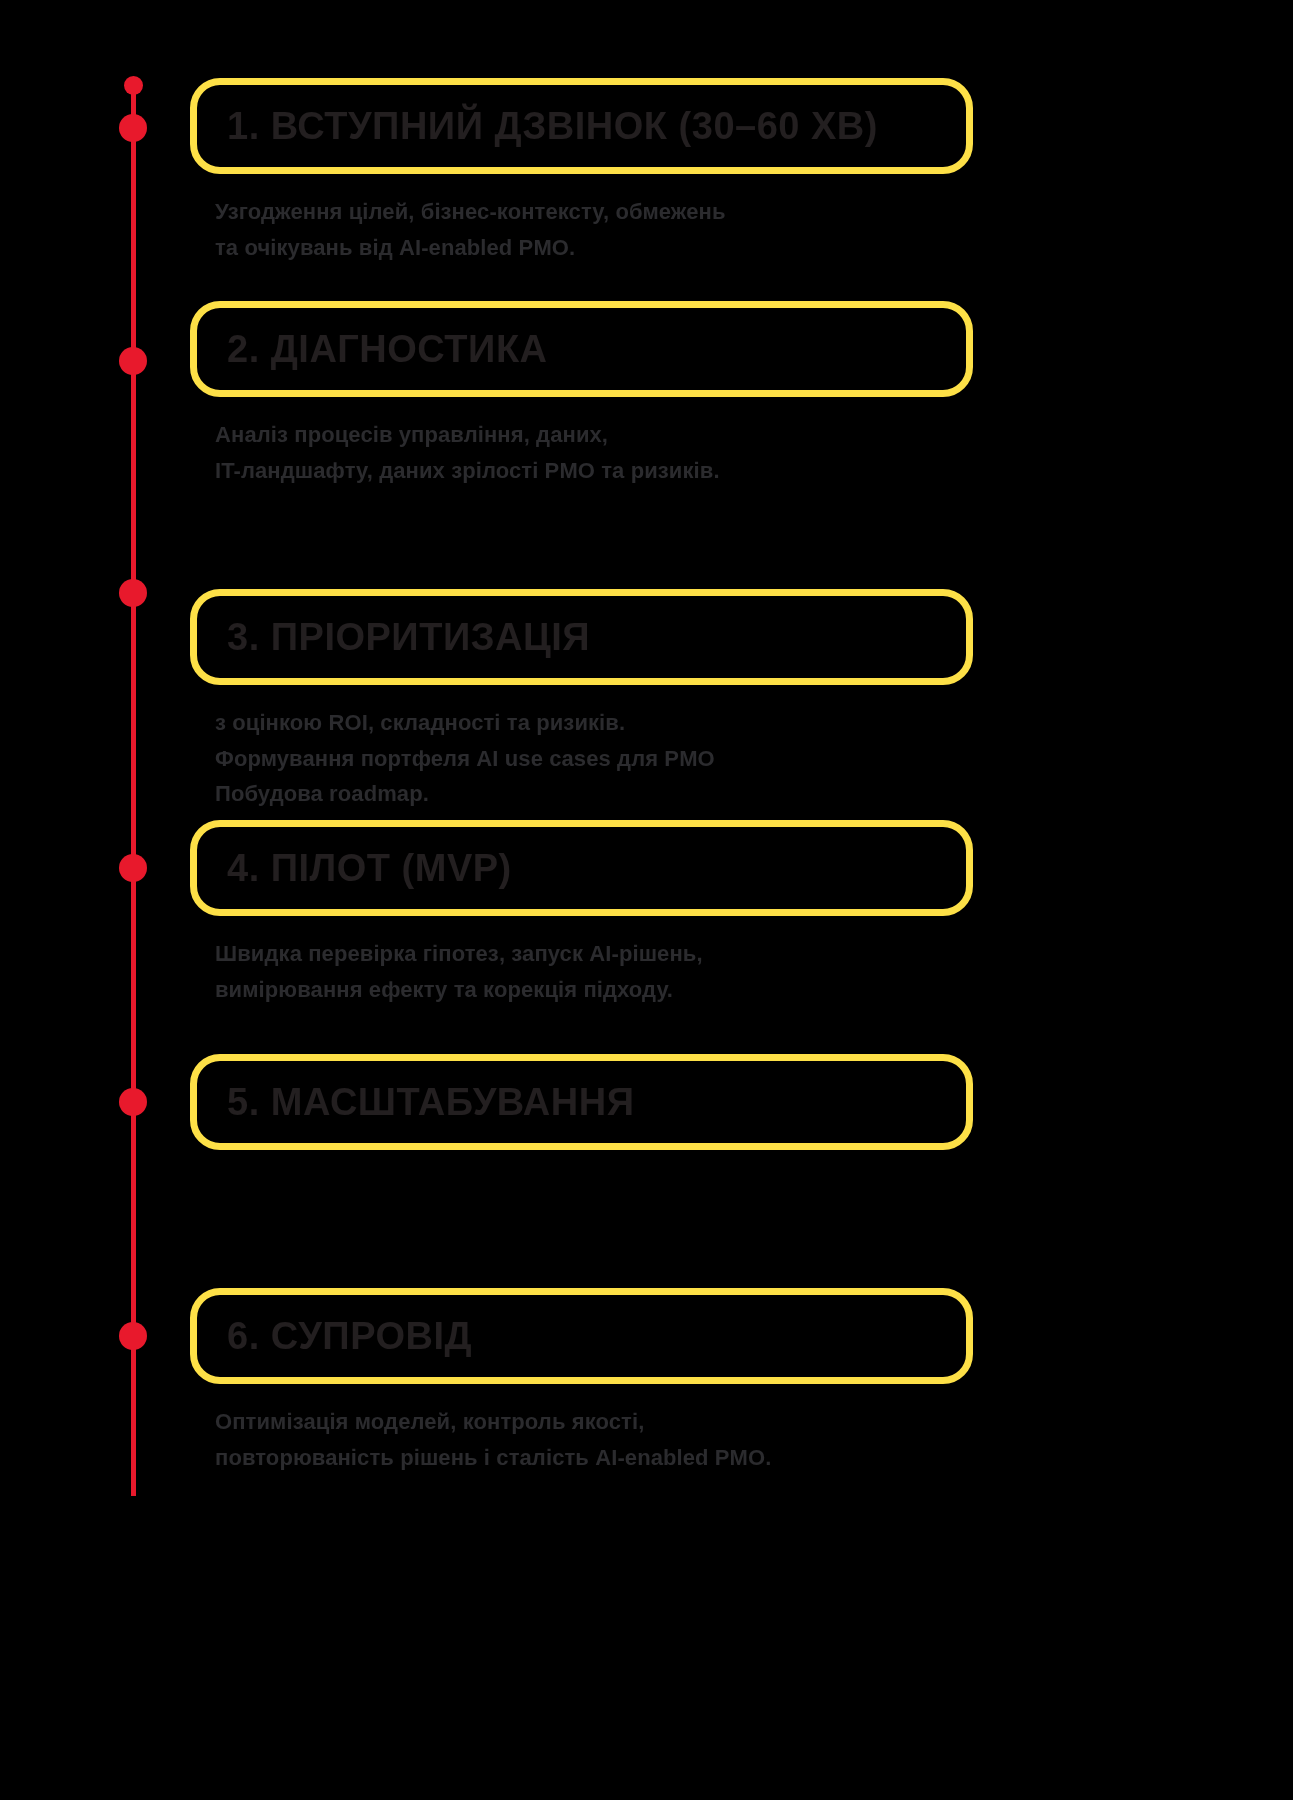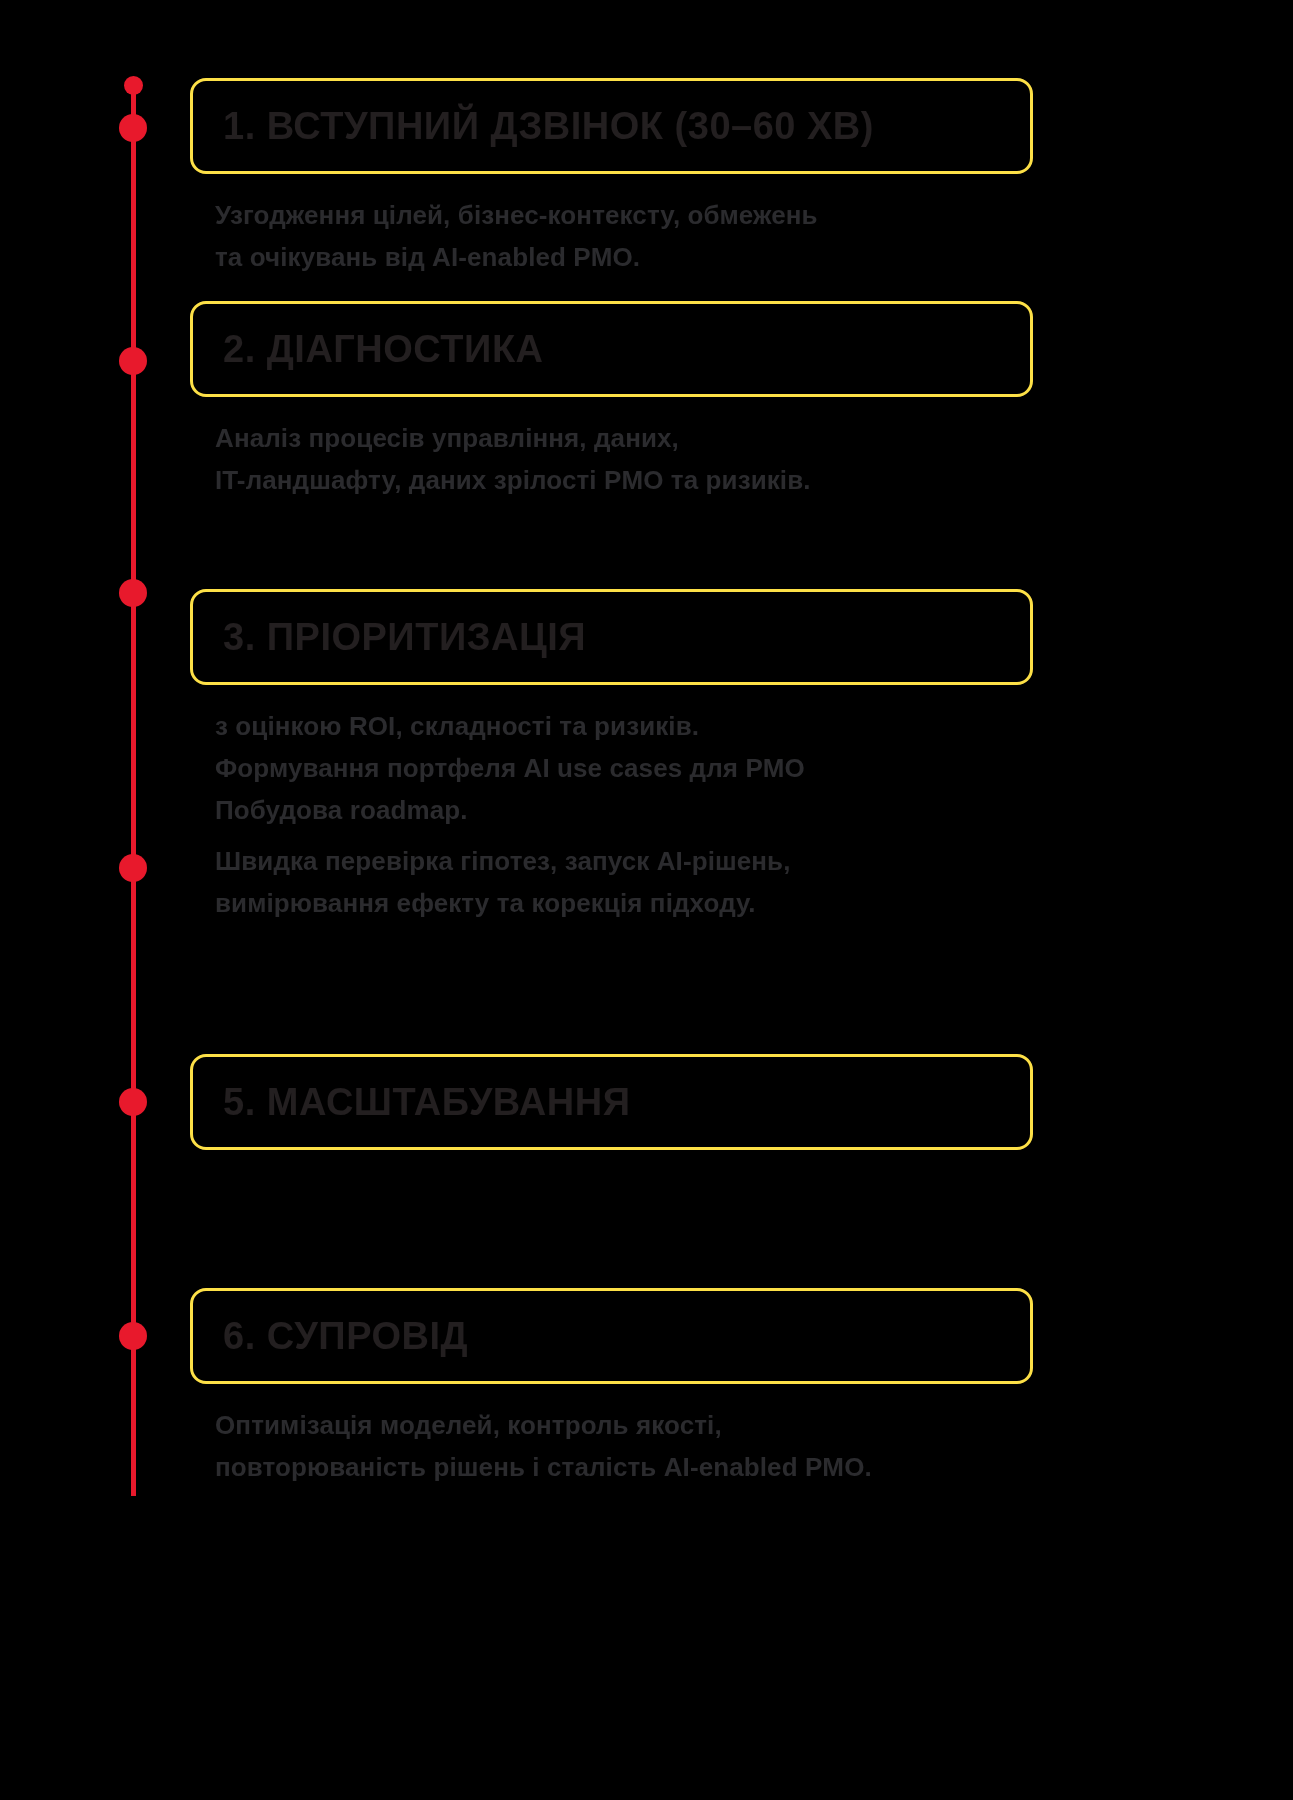--- a/index.html
+++ b/index.html
@@ -51,43 +51,43 @@
   }
 
   .step {
     position: absolute;
     left: 190px;
     width: 783px;
   }
 
   .step-box {
     box-sizing: border-box;
-    width: 843px;
-    border: 3px solid #fde047;
-    border-radius: 16px;
+    width: 783px;
+    border: 7px solid #fde047;
+    border-radius: 30px;
     height: 96px;
     display: flex;
     align-items: center;
     padding-left: 30px;
   }
 
   .step-title {
     color: #231F20;
     font-size: 38px;
     font-weight: bold;
     letter-spacing: 0.5px;
     line-height: 1;
     white-space: nowrap;
   }
 
   .step-desc {
     margin-top: 20px;
     padding-left: 25px;
     color: #2B2B2E;
-    font-size: 26px;
+    font-size: 22px;
     font-weight: bold;
     line-height: 1.62;
     letter-spacing: 0.1px;
   }
   .step-desc .line { display: block; white-space: nowrap; }
 </style>
 </head>
 <body>
 
 <div class="timeline">
@@ -120,20 +120,23 @@
           <div class="step-title">3. ПРІОРИТИЗАЦІЯ</div>
         </div>
         <div class="step-desc">
           <span class="line">з оцінкою ROI, складності та ризиків.</span>
           <span class="line">Формування портфеля AI use cases для PMO</span>
           <span class="line">Побудова roadmap.</span>
         </div>
       </div>
       <div class="node" style="top: 854px;"></div>
       <div class="step" style="top: 820px;">
+        <div class="step-box" style="height: 96px;">
+          <div class="step-title">4. ПІЛОТ (MVP)</div>
+        </div>
         <div class="step-desc">
           <span class="line">Швидка перевірка гіпотез, запуск AI-рішень,</span>
           <span class="line">вимірювання ефекту та корекція підходу.</span>
         </div>
       </div>
       <div class="node" style="top: 1088px;"></div>
       <div class="step" style="top: 1054px;">
         <div class="step-box" style="height: 96px;">
           <div class="step-title">5. МАСШТАБУВАННЯ</div>
         </div>

